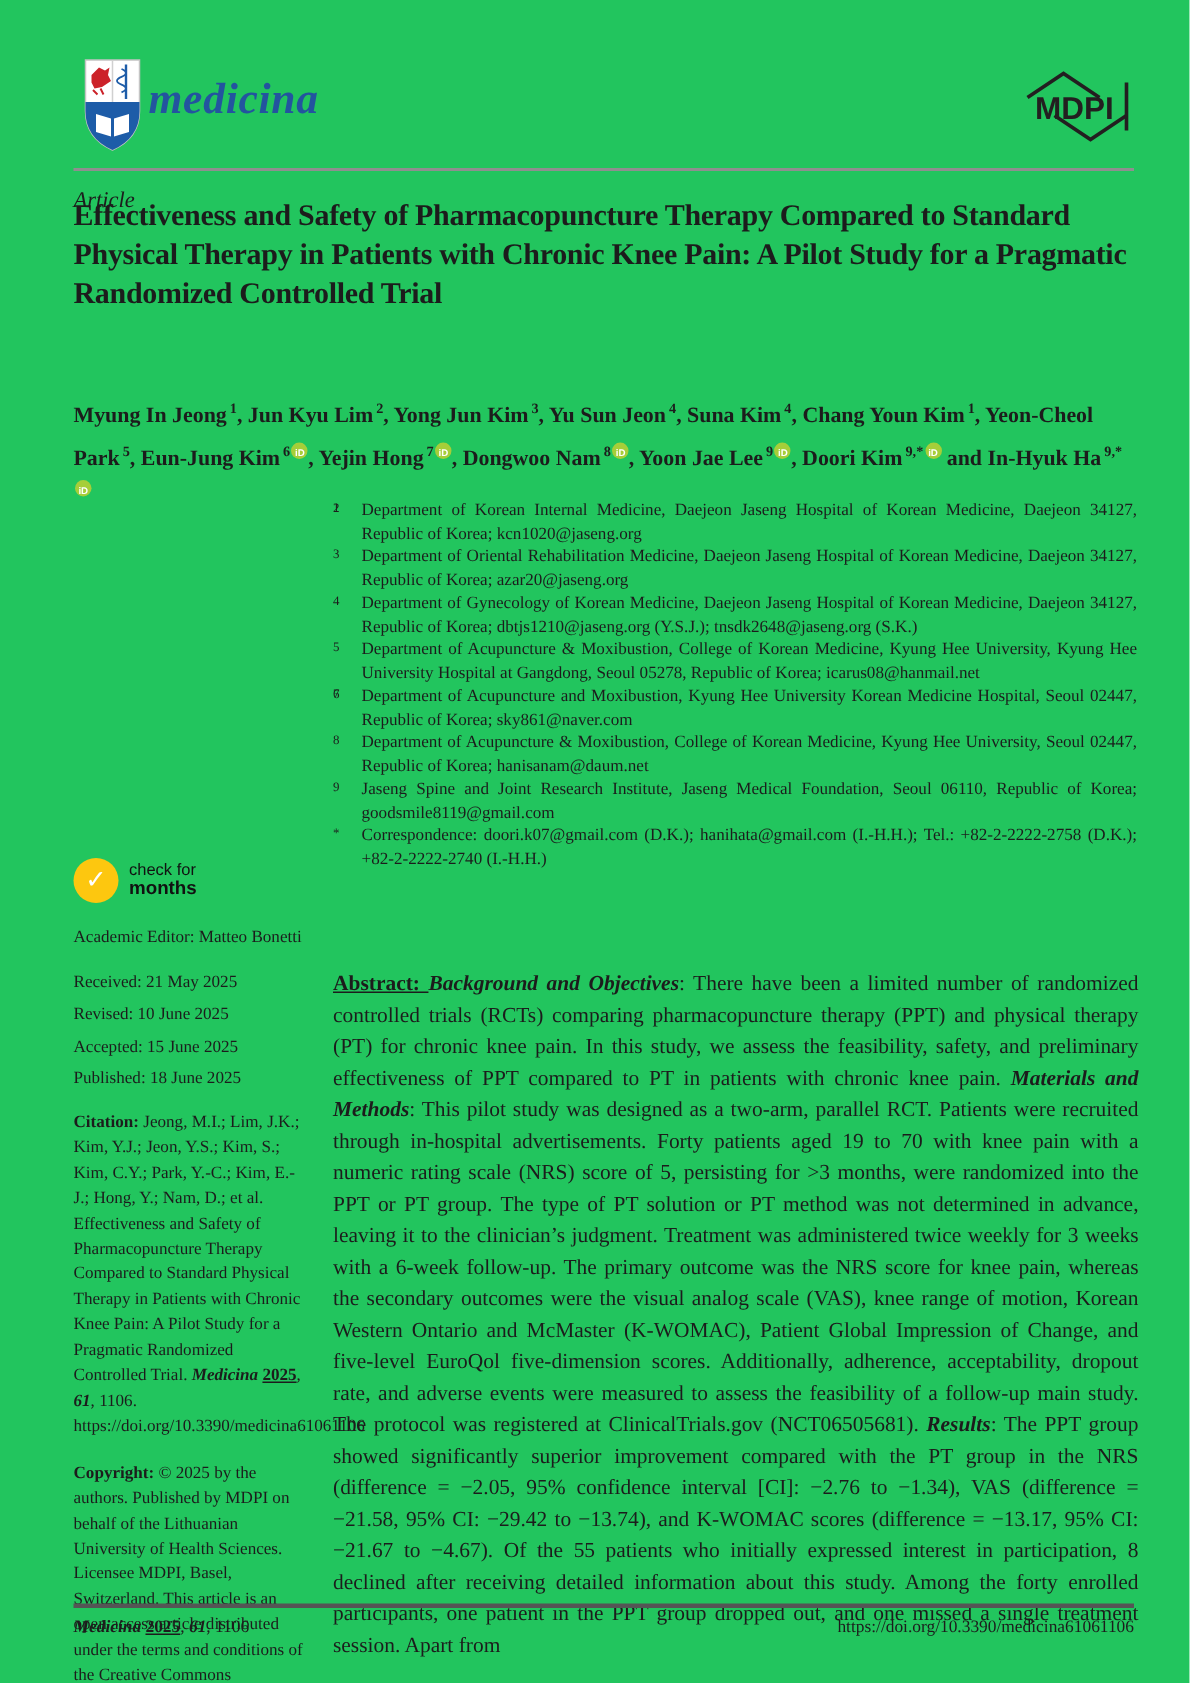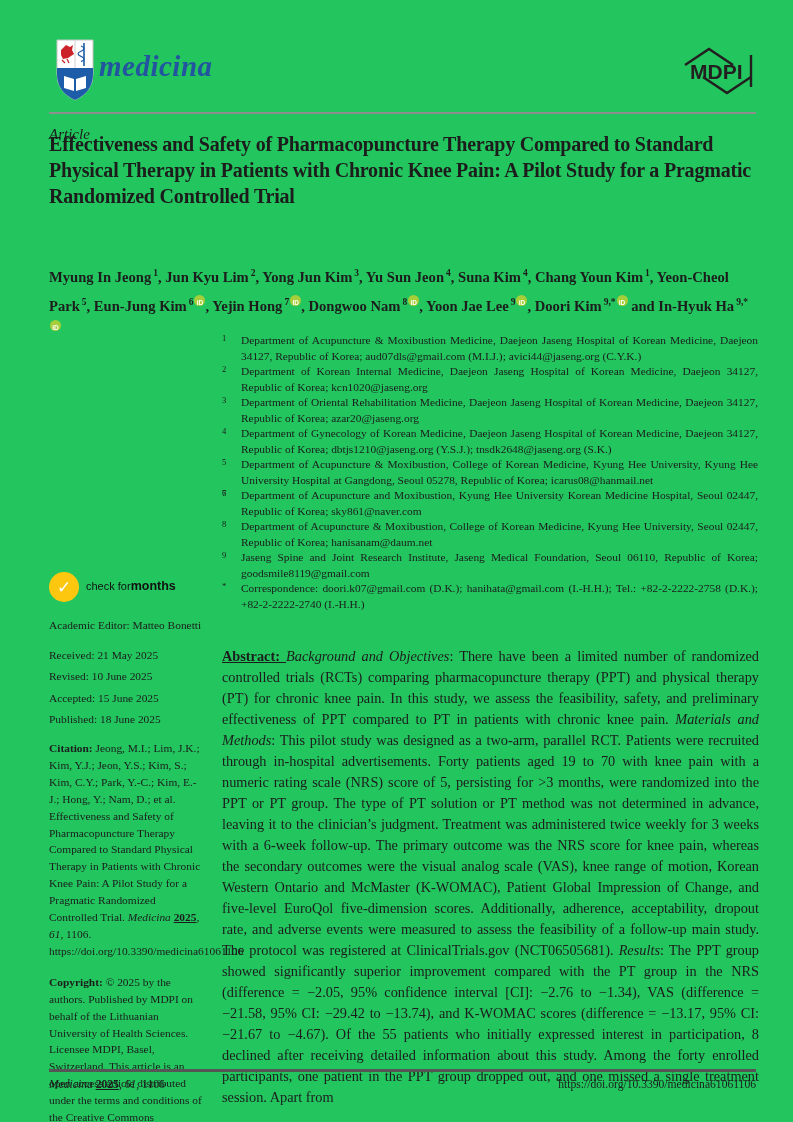--- a/index.html
+++ b/index.html
@@ -44,30 +44,30 @@
     position:absolute;left:0;top:-2px;font-size:8.6px;
   }
   
   .sidebar{position:absolute;left:49px;top:572px;width:156px;font-size:11.4px;line-height:16.9px;}
   .update-badge{display:flex;align-items:center;gap:7px;cursor:pointer;}
   .badge-circle{
     width:30px;height:30px;border-radius:50%;background:#fdc70f;color:#fff;
     display:flex;align-items:center;justify-content:center;
     font-family:"DejaVu Sans",sans-serif;font-size:17px;font-weight:700;
   }
-  .badge-text{display:flex;flex-direction:row;font-family:"Liberation Sans",sans-serif;line-height:1.1;}
+  .badge-text{display:flex;flex-direction:column;font-family:"Liberation Sans",sans-serif;line-height:1.1;}
   .bt1{font-size:11px;color:#111;}
   .bt2{font-size:12.5px;font-weight:700;color:#111;}
   .sb-editor{margin-top:15px;}
   .sb-dates{margin-top:13px;}
   .sb-dates div{margin-bottom:4.5px;}
   .sb-citation{margin-top:12px;}
   .sb-copyright{margin-top:14px;}
   .sb-label{font-weight:700;}
-  .it{font-style:italic;}
+  .it{font-style:italic;font-weight:bold;}
   .bd{font-weight:700;text-decoration:underline;}
   
   .abstract{
     position:absolute;left:222px;top:646px;width:537px;
     font-size:14.3px;line-height:21px;text-align:justify;
   }
   
   .footer-rule{position:absolute;left:49px;top:1069px;width:707px;height:2.5px;background:#555;}
   .footer{
     position:absolute;left:49px;top:1078px;width:707px;font-size:11.6px;
@@ -103,21 +103,21 @@
   <div class="header-rule"></div>
 
   <div class="article-type">Article</div>
   <h1 class="title">Effectiveness and Safety of Pharmacopuncture Therapy Compared to Standard Physical Therapy in Patients with Chronic Knee Pain: A Pilot Study for a Pragmatic Randomized Controlled Trial</h1>
 
   <div class="authors">
     <span><span></span><span>Myung In Jeong</span><sup>1</sup></span><span><span>, </span><span>Jun Kyu Lim</span><sup>2</sup></span><span><span>, </span><span>Yong Jun Kim</span><sup>3</sup></span><span><span>, </span><span>Yu Sun Jeon</span><sup>4</sup></span><span><span>, </span><span>Suna Kim</span><sup>4</sup></span><span><span>, </span><span>Chang Youn Kim</span><sup>1</sup></span><span><span>, </span><span>Yeon-Cheol Park</span><sup>5</sup></span><span><span>, </span><span>Eun-Jung Kim</span><sup>6</sup><span class="orcid"><span class="orcid-id">iD</span></span></span><span><span>, </span><span>Yejin Hong</span><sup>7</sup><span class="orcid"><span class="orcid-id">iD</span></span></span><span><span>, </span><span>Dongwoo Nam</span><sup>8</sup><span class="orcid"><span class="orcid-id">iD</span></span></span><span><span>, </span><span>Yoon Jae Lee</span><sup>9</sup><span class="orcid"><span class="orcid-id">iD</span></span></span><span><span>, </span><span>Doori Kim</span><sup>9,*</sup><span class="orcid"><span class="orcid-id">iD</span></span></span><span><span> and </span><span>In-Hyuk Ha</span><sup>9,*</sup><span class="orcid"><span class="orcid-id">iD</span></span></span>
   </div>
 
   <ol class="affiliations">
-    <li><span class="aff-num">1</span><span>Department of Acupuncture &amp; Moxibustion Medicine, Daejeon Jaseng Hospital of Korean Medicine, Daejeon 34127, Republic of Korea; aud07dls@gmail.com (M.I.J.); avici44@jaseng.org (C.Y.K.)</span></li>
+    <li><span class="aff-num">1</span></li>
     <li><span class="aff-num">2</span><span>Department of Korean Internal Medicine, Daejeon Jaseng Hospital of Korean Medicine, Daejeon 34127, Republic of Korea; kcn1020@jaseng.org</span></li>
     <li><span class="aff-num">3</span><span>Department of Oriental Rehabilitation Medicine, Daejeon Jaseng Hospital of Korean Medicine, Daejeon 34127, Republic of Korea; azar20@jaseng.org</span></li>
     <li><span class="aff-num">4</span><span>Department of Gynecology of Korean Medicine, Daejeon Jaseng Hospital of Korean Medicine, Daejeon 34127, Republic of Korea; dbtjs1210@jaseng.org (Y.S.J.); tnsdk2648@jaseng.org (S.K.)</span></li>
     <li><span class="aff-num">5</span><span>Department of Acupuncture &amp; Moxibustion, College of Korean Medicine, Kyung Hee University, Kyung Hee University Hospital at Gangdong, Seoul 05278, Republic of Korea; icarus08@hanmail.net</span></li>
     <li><span class="aff-num">6</span></li>
     <li><span class="aff-num">7</span><span>Department of Acupuncture and Moxibustion, Kyung Hee University Korean Medicine Hospital, Seoul 02447, Republic of Korea; sky861@naver.com</span></li>
     <li><span class="aff-num">8</span><span>Department of Acupuncture &amp; Moxibustion, College of Korean Medicine, Kyung Hee University, Seoul 02447, Republic of Korea; hanisanam@daum.net</span></li>
     <li><span class="aff-num">9</span><span>Jaseng Spine and Joint Research Institute, Jaseng Medical Foundation, Seoul 06110, Republic of Korea; goodsmile8119@gmail.com</span></li>
     <li><span class="aff-num">*</span><span>Correspondence: doori.k07@gmail.com (D.K.); hanihata@gmail.com (I.-H.H.); Tel.: +82-2-2222-2758 (D.K.); +82-2-2222-2740 (I.-H.H.)</span></li>
   </ol>

